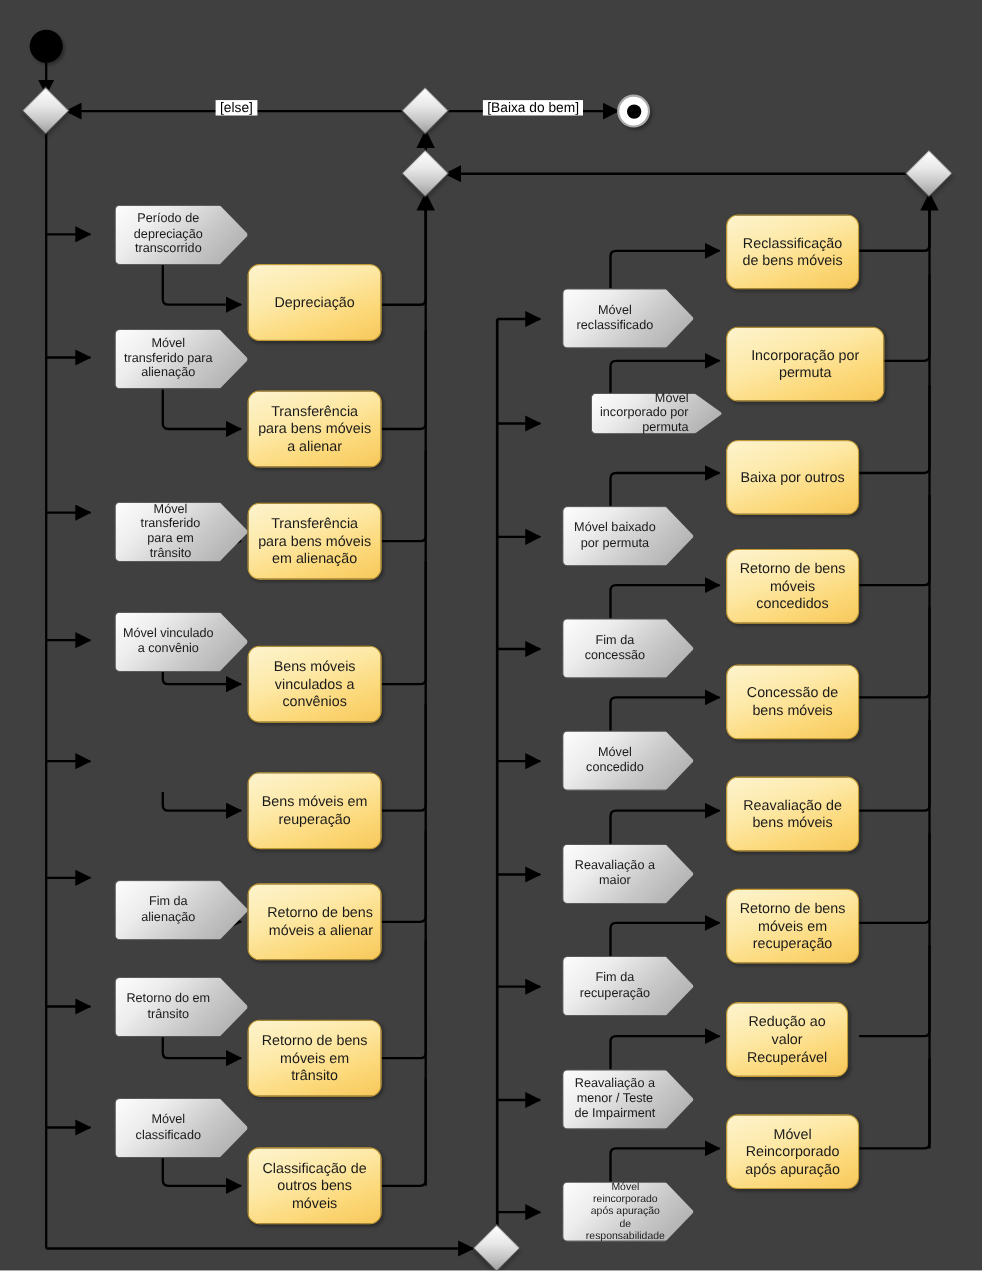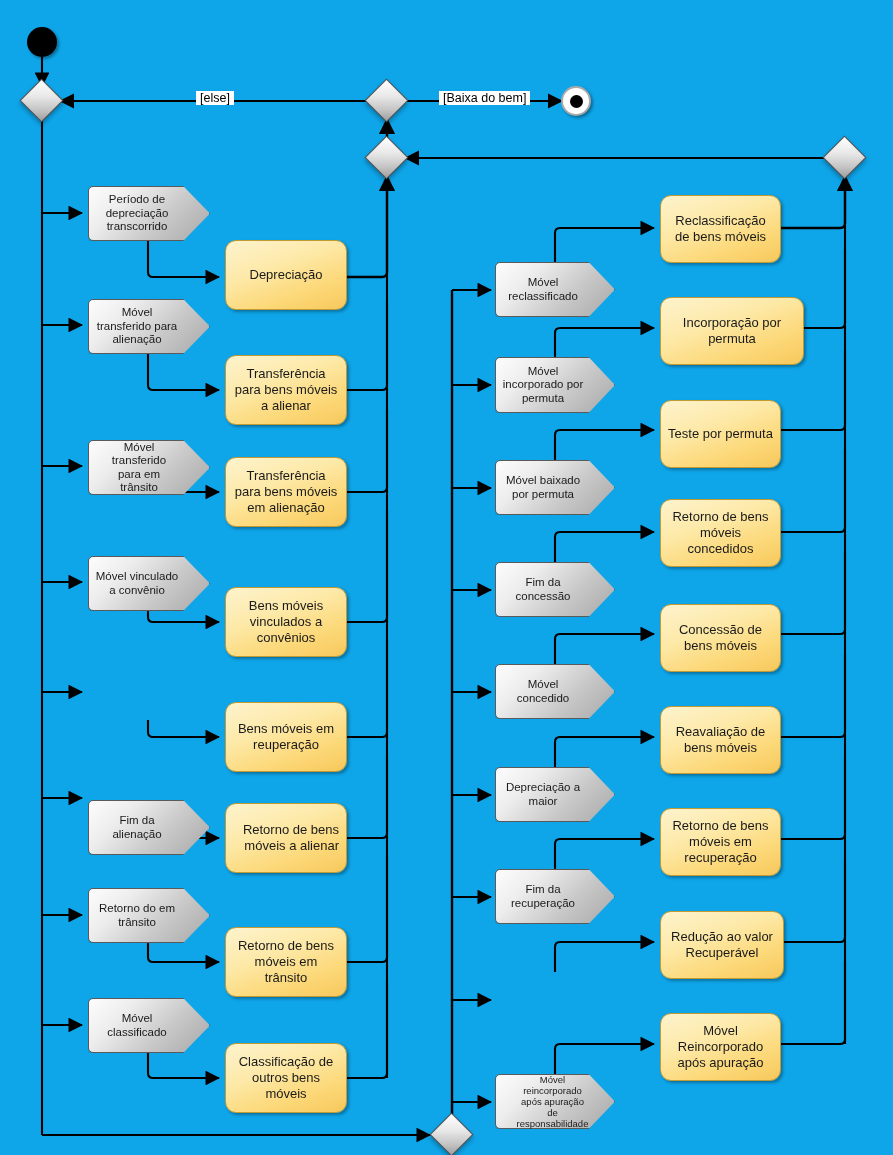--- a/index.html
+++ b/index.html
@@ -1,35 +1,36 @@
 <!DOCTYPE html>
 <html><head>
 <meta charset="utf-8">
 <title>Diagrama de Atividades - Bens Móveis</title>
 <style>
   html,body{margin:0;padding:0;background:#ffffff;}
   body{font-family:"Liberation Sans", sans-serif;}
-  #canvas{position:relative;width:893px;height:1155px;background:#0ea5e9;overflow:hidden;}
+  #canvas{position:relative;width:893px;height:1155px;background:#404040;overflow:hidden;}
 
   svg.edges{position:absolute;left:0;top:0;width:893px;height:1155px;pointer-events:none;}
 
   
   .node{position:absolute;box-sizing:border-box;display:flex;align-items:center;justify-content:center;text-align:center;}
 
   
   .signal{
     color:#1a1a1a;
     font-size:11.5px;
     line-height:13.5px;
     background:linear-gradient(135deg,#fdfdfd 0%,#ededed 28%,#c9c9c9 62%,#a8a8a8 100%);
     border:1.4px solid #5a5a5a;
     border-radius:5px;
     clip-path:polygon(0% 0%, 78% 0%, 100% 50%, 78% 100%, 0% 100%);
     padding:2px 30px 2px 6px;
     filter:drop-shadow(2px 2px 2px rgba(0,0,0,0.33));
+    margin-left:16px;
   }
   .signal.small{font-size:9.5px;line-height:11px;padding-right:28px;}
 
   
   .action{
     color:#1a1a1a;
     font-size:13px;
     line-height:16px;
     background:linear-gradient(160deg,#fdf3cd 0%,#fde9a8 38%,#fcd878 72%,#f7c85c 100%);
     border:1.3px solid #c29a33;
@@ -179,47 +180,48 @@
 
   <div class="node diamond" style="left:829px;top:142px;width:31px;height:31px;"></div>
 
   <div class="node diamond" style="left:436px;top:1119px;width:31px;height:31px;"></div>
 
   <div class="guard" style="left:196px;top:91px;">[else]</div>
   <div class="guard" style="left:439px;top:91px;">[Baixa do bem]</div>
 
   <div class="node signal" style="left:88px;top:186px;width:122px;height:55px;">Período de depreciação transcorrido</div>
   <div class="node signal" style="left:88px;top:299px;width:122px;height:55px;">Móvel transferido para alienação</div>
-  <div class="node signal" style="left:88px;top:440px;width:122px;height:55px;padding-left:10px;">Móvel transferido para em trânsito</div>
+  <div class="node signal" style="left:88px;top:456px;width:122px;height:55px;padding-left:10px;">Móvel transferido para em trânsito</div>
   <div class="node signal" style="left:88px;top:556px;width:122px;height:55px;">Móvel vinculado a convênio</div>
   <div class="node signal" style="left:88px;top:800px;width:122px;height:55px;">Fim da alienação</div>
   <div class="node signal" style="left:88px;top:998px;width:122px;height:55px;">Móvel classificado</div>
   <div class="node signal" style="left:88px;top:888px;width:122px;height:55px;">Retorno do em trânsito</div>
 
   <div class="node action" style="left:225px;top:240px;width:122px;height:70px;">Depreciação</div>
   <div class="node action" style="left:225px;top:355px;width:122px;height:70px;">Transferência para bens móveis a alienar</div>
   <div class="node action" style="left:225px;top:457px;width:122px;height:70px;">Transferência para bens móveis em alienação</div>
   <div class="node action" style="left:225px;top:587px;width:122px;height:70px;">Bens móveis vinculados a convênios</div>
   <div class="node action" style="left:225px;top:702px;width:122px;height:70px;">Bens móveis em reuperação</div>
   <div class="node action" style="left:225px;top:803px;width:122px;height:70px;text-align:right;">Retorno de bens móveis a alienar</div>
   <div class="node action" style="left:225px;top:927px;width:122px;height:70px;">Retorno de bens móveis em trânsito</div>
   <div class="node action" style="left:225px;top:1043px;width:122px;height:70px;">Classificação de outros bens móveis</div>
 
   <div class="node signal" style="left:495px;top:262px;width:120px;height:55px;">Móvel reclassificado</div>
-  <div class="node signal" style="left:495px;top:357px;width:120px;height:56px;">Móvel incorporado por permuta</div>
+  <div class="node signal" style="left:521px;top:357px;width:120px;height:38px;text-align:right;">Móvel incorporado por permuta</div>
   <div class="node signal" style="left:495px;top:460px;width:120px;height:55px;">Móvel baixado por permuta</div>
   <div class="node signal" style="left:495px;top:562px;width:120px;height:55px;">Fim da concessão</div>
   <div class="node signal" style="left:495px;top:664px;width:120px;height:55px;">Móvel concedido</div>
-  <div class="node signal" style="left:495px;top:767px;width:120px;height:55px;">Depreciação a maior</div>
+  <div class="node signal" style="left:495px;top:767px;width:120px;height:55px;">Reavaliação a maior</div>
   <div class="node signal" style="left:495px;top:869px;width:120px;height:55px;">Fim da recuperação</div>
+  <div class="node signal" style="left:495px;top:972px;width:120px;height:55px;">Reavaliação a menor / Teste de Impairment</div>
   <div class="node signal small" style="left:495px;top:1074px;width:120px;height:55px;padding-left:23px;">Móvel reincorporado após apuração de responsabilidade</div>
 
   <div class="node action" style="left:660px;top:195px;width:121px;height:68px;">Reclassificação de bens móveis</div>
   <div class="node action" style="left:660px;top:297px;width:144px;height:68px;">Incorporação por permuta</div>
-  <div class="node action" style="left:660px;top:400px;width:121px;height:68px;">Teste por permuta</div>
+  <div class="node action" style="left:660px;top:400px;width:121px;height:68px;">Baixa por outros</div>
   <div class="node action" style="left:660px;top:499px;width:121px;height:68px;">Retorno de bens móveis concedidos</div>
   <div class="node action" style="left:660px;top:604px;width:121px;height:68px;text-align:center;">Concessão de bens móveis</div>
   <div class="node action" style="left:660px;top:706px;width:121px;height:68px;">Reavaliação de bens móveis</div>
   <div class="node action" style="left:660px;top:808px;width:121px;height:68px;">Retorno de bens móveis em recuperação</div>
-  <div class="node action" style="left:660px;top:911px;width:124px;height:68px;text-align:center;">Redução ao valor Recuperável</div>
+  <div class="node action" style="left:660px;top:911px;width:111px;height:68px;text-align:center;">Redução ao valor Recuperável</div>
   <div class="node action" style="left:660px;top:1013px;width:121px;height:68px;">Móvel Reincorporado após apuração</div>
 
 </div>
 
 </body></html>

